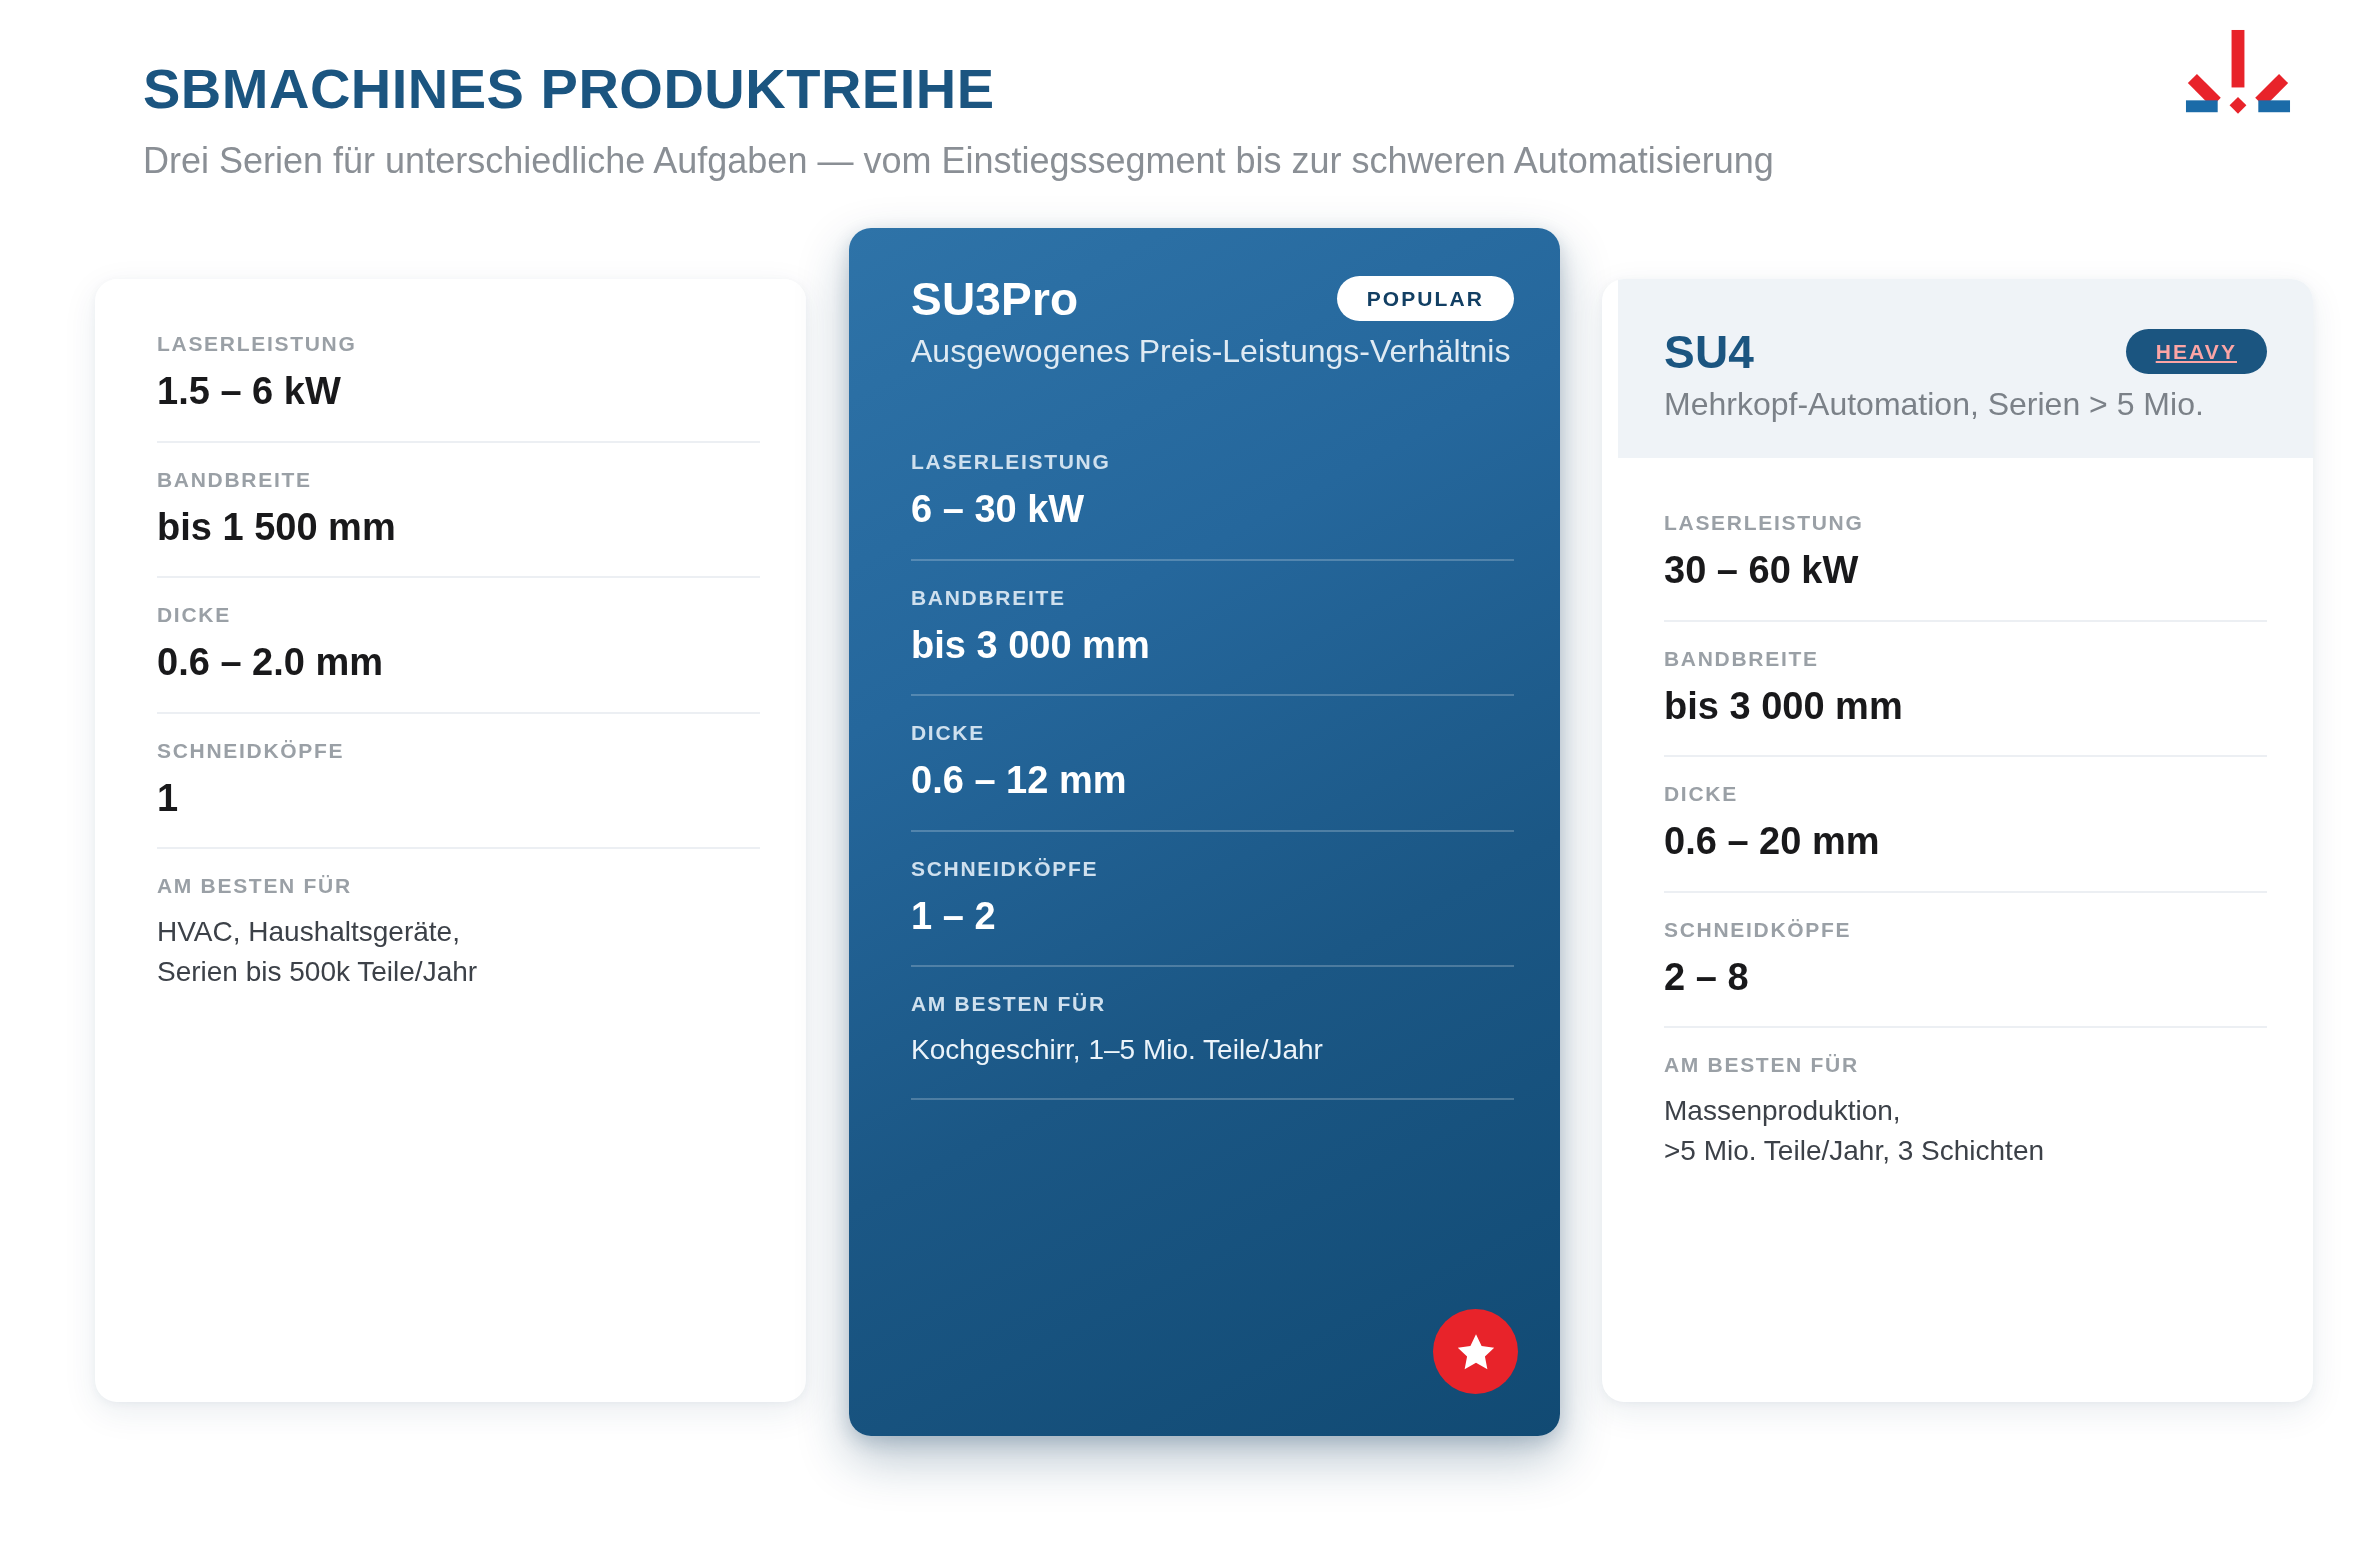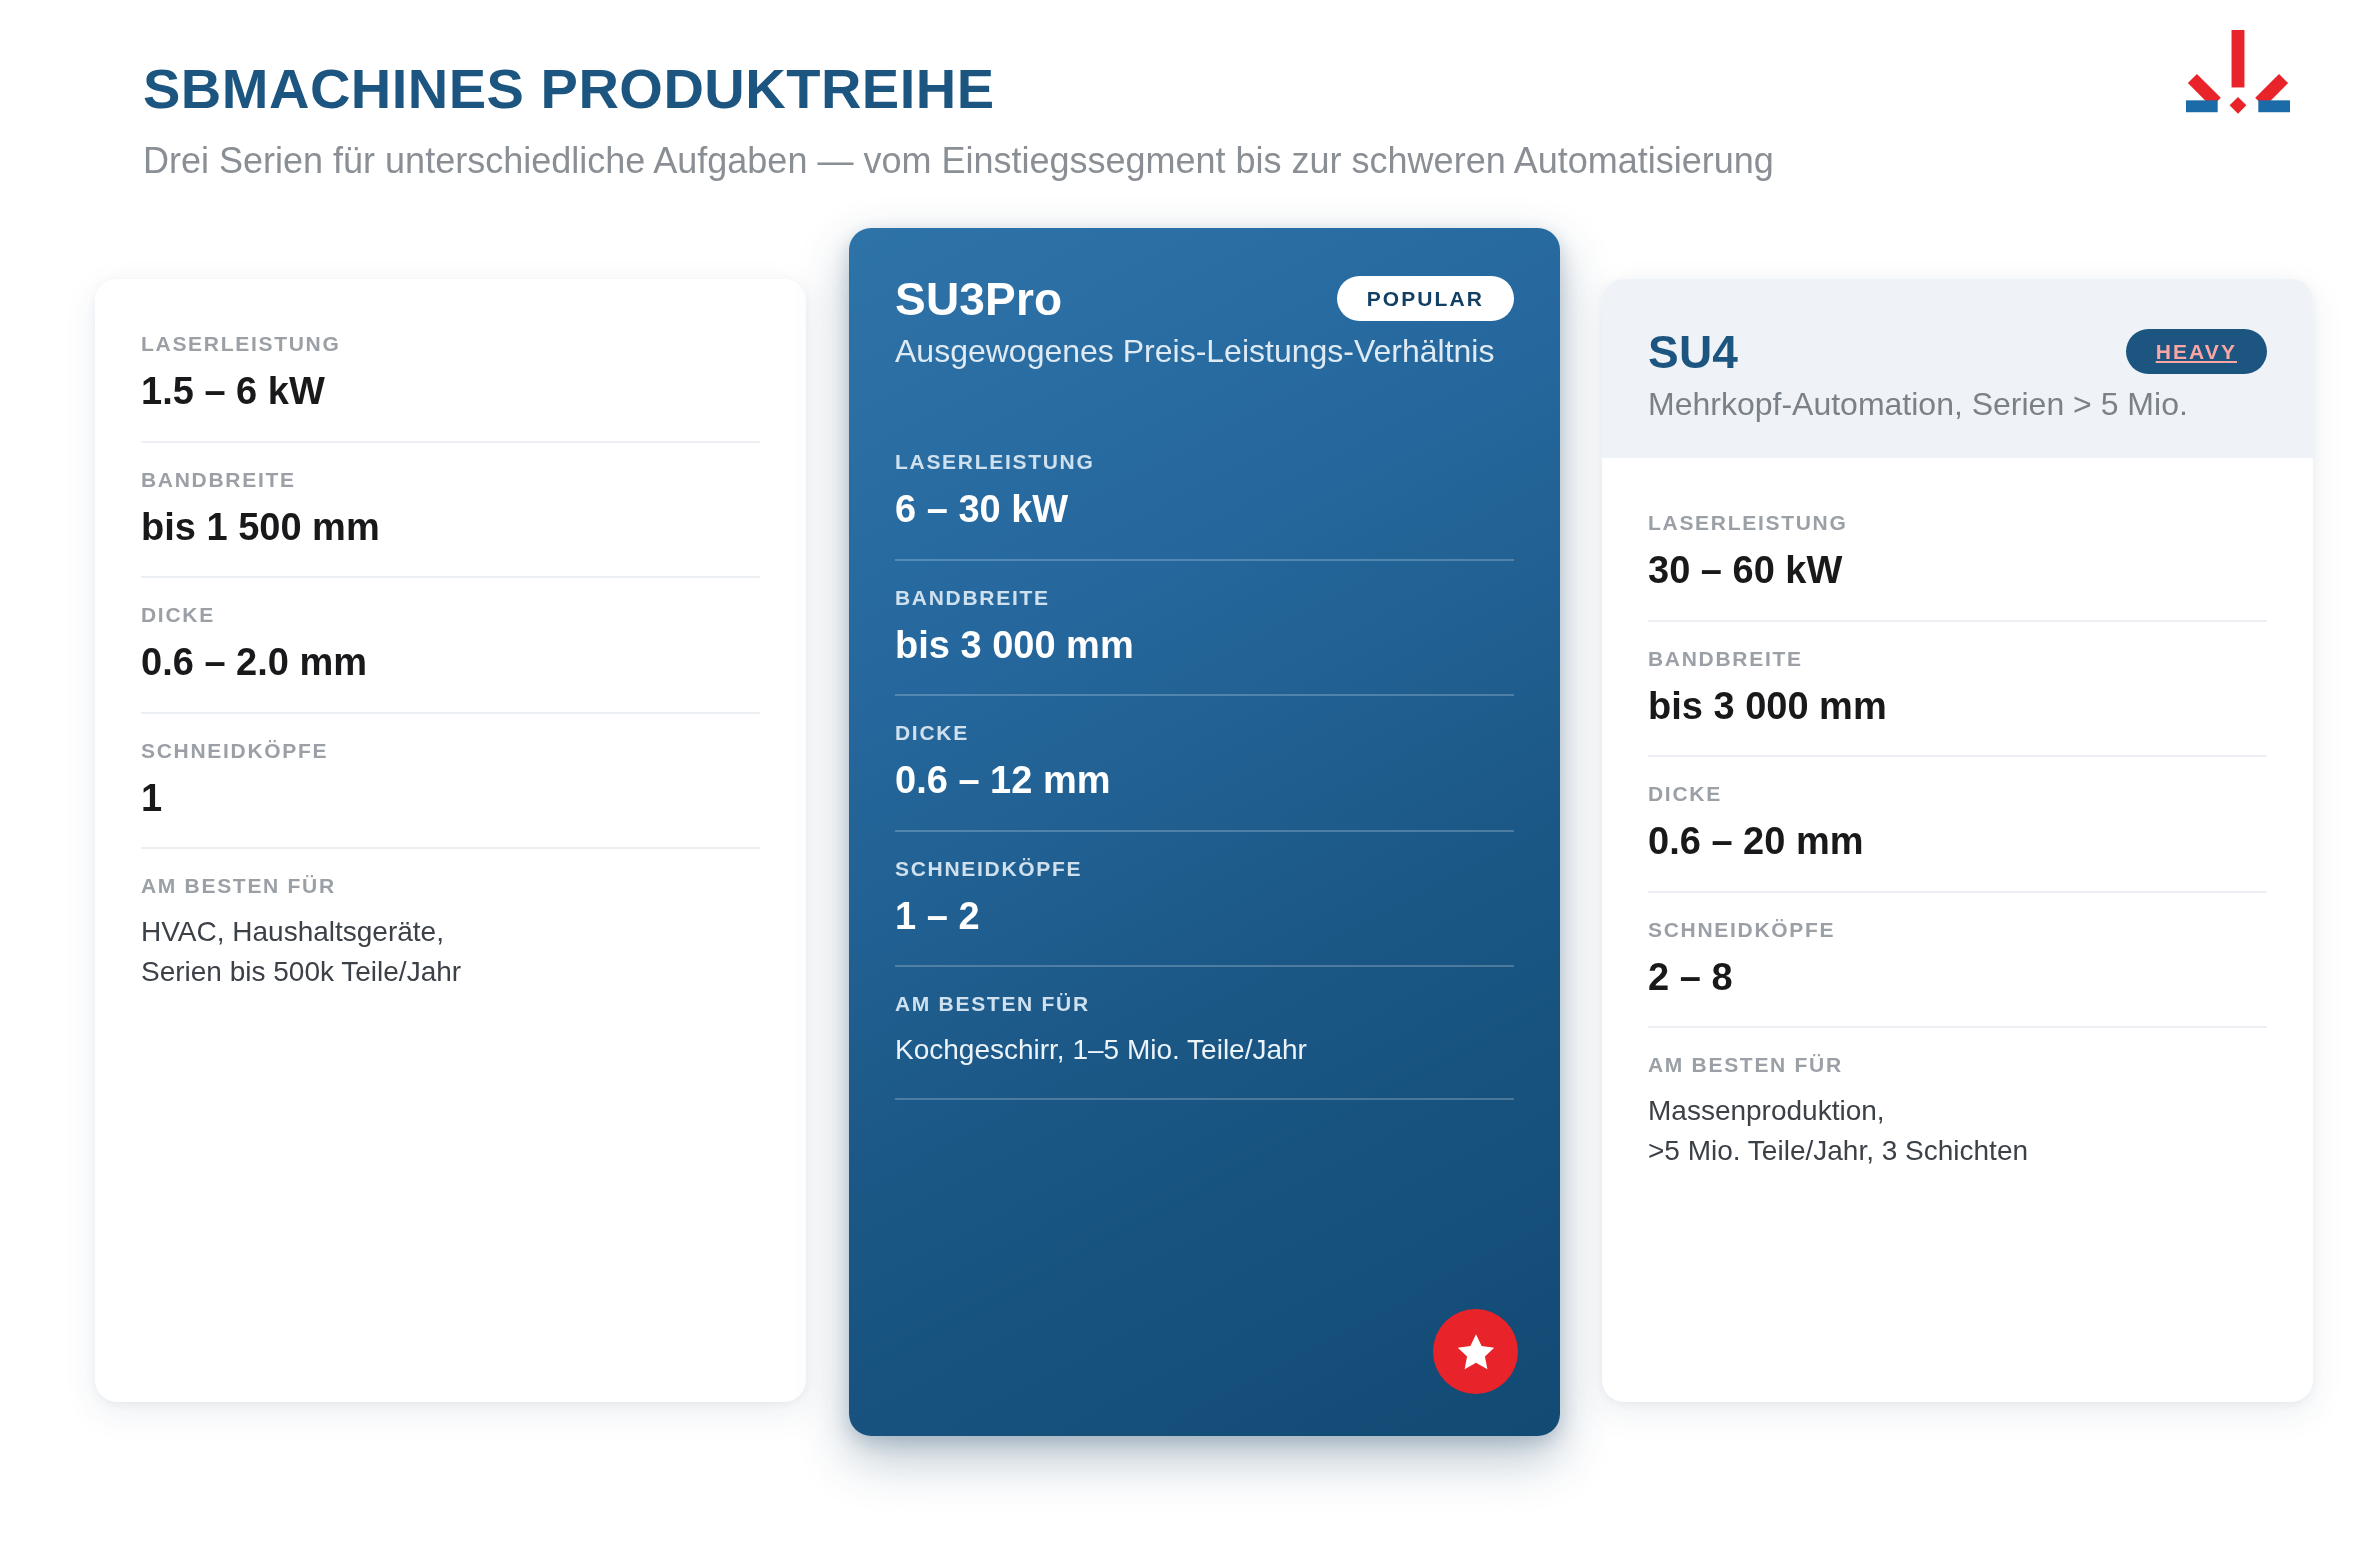--- a/index.html
+++ b/index.html
@@ -61,20 +61,21 @@
     left: 0;
     top: 0;
     width: 2376px;
     height: 1544px;
   }
 
   .card {
     position: absolute;
     border-radius: 22px;
     overflow: hidden;
+    padding-left: 16px;
   }
 
   
   .card.plain {
     top: 279px;
     width: 711px;
     height: 1123px;
     background: #ffffff;
     box-shadow: 0 10px 34px rgba(28, 60, 92, 0.085),
                 0 2px 8px rgba(28, 60, 92, 0.05);

